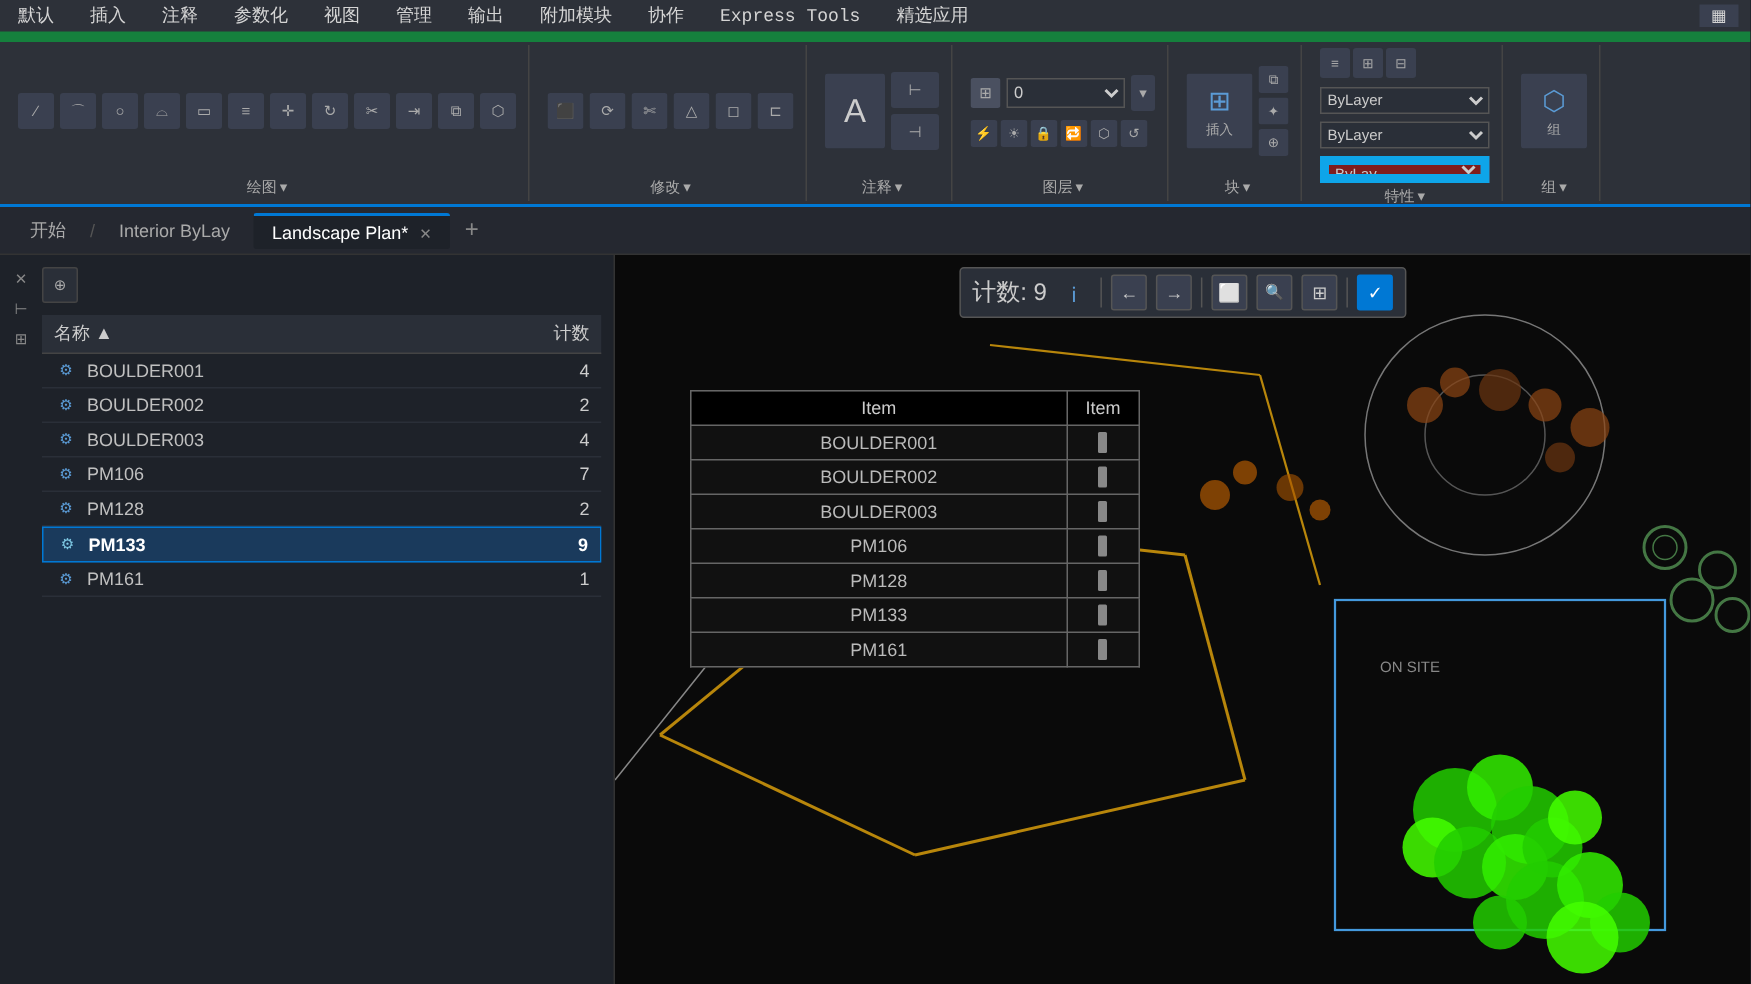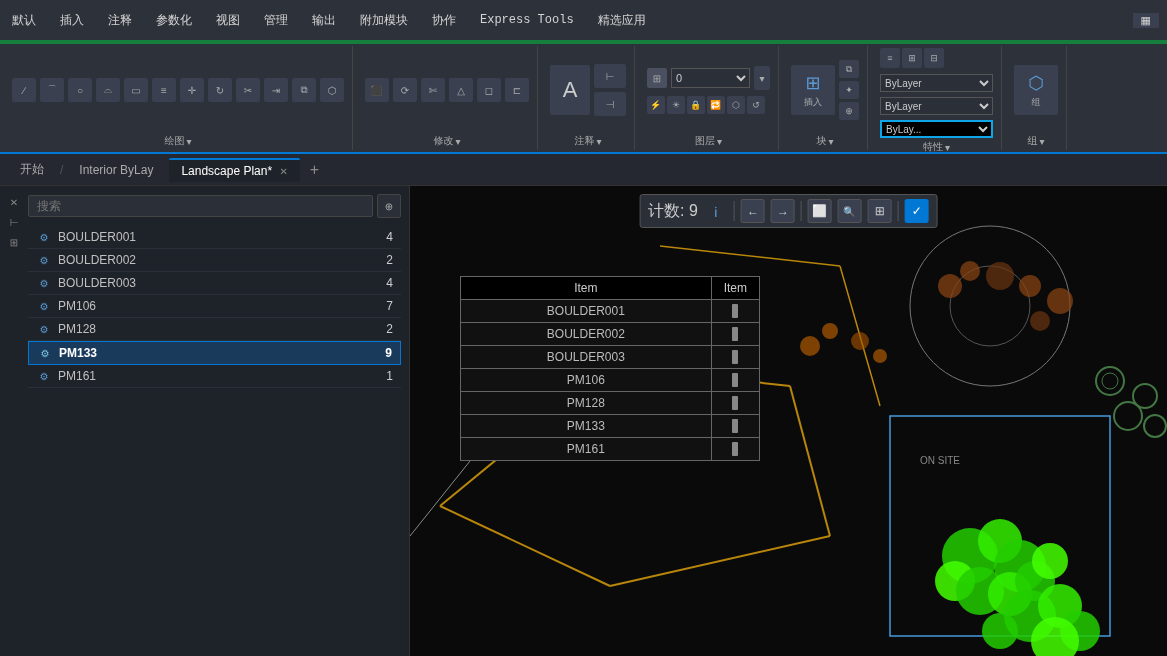--- a/index.html
+++ b/index.html
@@ -8,26 +8,26 @@
       height: 656px;
       background: #1e2229;
       font-family: 'Segoe UI', Arial, sans-serif;
       overflow: hidden;
       color: #ccc;
     }
 
     
     .menu-bar {
       background: #2d3139;
-      height: 44px;
+      height: 28px;
       display: flex;
       align-items: center;
       padding: 0 8px;
       gap: 16px;
-      border-bottom: 4px solid #15803d;
+      border-bottom: 7px solid #15803d;
     }
     .menu-item {
       font-size: 12px;
       color: #d4d4d4;
       cursor: pointer;
       padding: 2px 4px;
       white-space: nowrap;
     }
     .menu-express { color: #d4d4d4; font-family: Liberation Mono, monospace; }
 
@@ -449,21 +449,21 @@
           <div class="ribbon-icon" style="width:20px;height:20px;font-size:9px;">≡</div>
           <div class="ribbon-icon" style="width:20px;height:20px;font-size:9px;">⊞</div>
           <div class="ribbon-icon" style="width:20px;height:20px;font-size:9px;">⊟</div>
         </div>
         <select style="width:100%; background:#2a2f38; color:#ccc; border:1px solid #555; font-size:10px; height:18px; margin-top:2px;">
           <option>ByLayer</option>
         </select>
         <select style="width:100%; background:#2a2f38; color:#ccc; border:1px solid #555; font-size:10px; height:18px; margin-top:1px;">
           <option>ByLayer</option>
         </select>
-        <select style="width:100%; background:#000000; color:#ccc; border:2px solid #0ea5e9; font-size:10px; height:18px; margin-top:1px;">
+        <select style="width:100%; background:#7f1d1d; color:#ccc; border:6px solid #0ea5e9; font-size:10px; height:18px; margin-top:1px;">
           <option>ByLay...</option>
         </select>
       </div>
       <div class="ribbon-group-label">
         <span>特性</span>
         <span>▾</span>
       </div>
     </div>
 
     <div class="ribbon-group">
@@ -495,25 +495,28 @@
 <div class="main-area">
 
   <div class="side-panel">
     <div class="side-panel-controls">
       <div class="side-ctrl-btn">✕</div>
       <div class="side-ctrl-btn">⊢</div>
       <div class="side-ctrl-btn">⊞</div>
     </div>
     <div class="side-panel-inner">
       <div class="search-bar">
-        <input class="search-input" type="text" placeholder="搜索" style="">
         <div class="search-icon-btn">⊕</div>
       </div>
 
       <div class="list-table">
+        <div class="list-header">
+          <div class="list-header-name">名称 ▲</div>
+          <div class="list-header-count">计数</div>
+        </div>
 
         <div class="list-row">
           <div class="list-row-name">
             <span class="item-icon">⚙</span>
             <span>BOULDER001</span>
           </div>
           <div class="list-row-count">4</div>
         </div>
 
         <div class="list-row">

